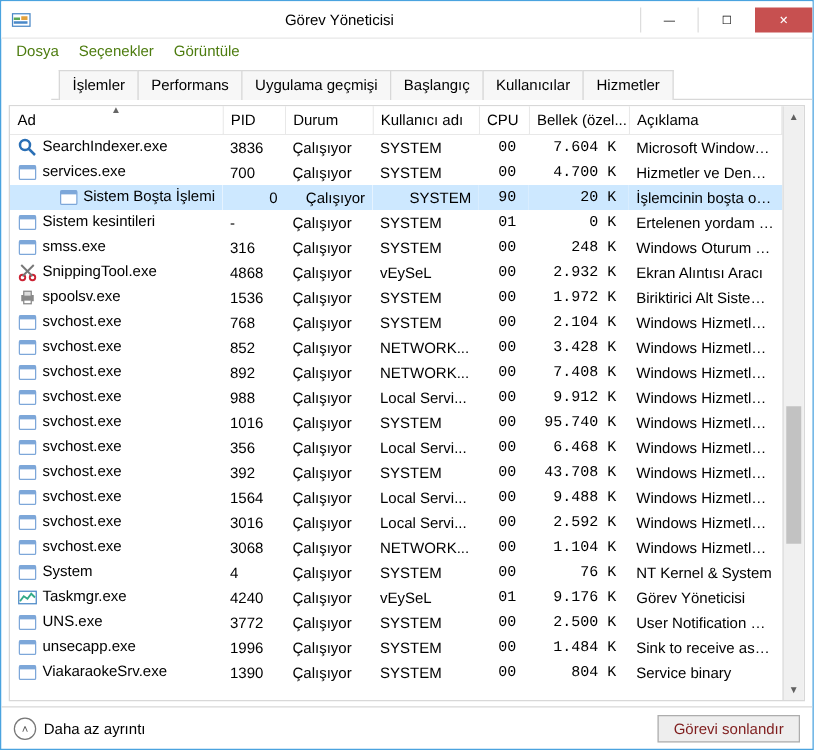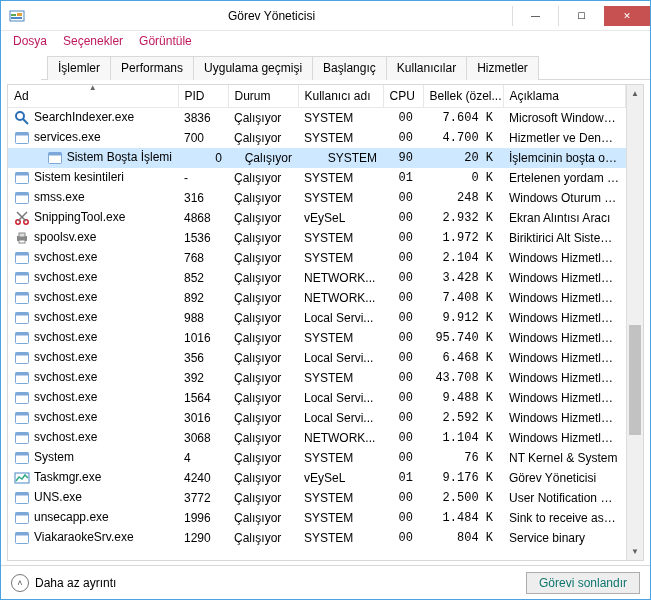--- a/index.html
+++ b/index.html
@@ -47,21 +47,21 @@
 
 .menubar {
   height: 20px;
   display: flex;
   align-items: center;
   padding: 0 4px;
   font-size: 12px;
 }
 .menubar .menuitem {
   padding: 2px 8px;
-  color: #be185d;
+  color: #4d7c0f;
 }
 
 
 .tabs {
   display: flex;
   padding: 4px 6px 0 6px;
   border-bottom: 1px solid #d8d8d8;
   margin-left: 40px;
 }
 .tab {
@@ -193,21 +193,21 @@
   border-radius: 50%;
   display:flex; align-items:center; justify-content:center;
   font-size: 9px;
   color: #555;
 }
 .endbtn {
   border: 1px solid #adadad;
   background: #eee;
   padding: 3px 12px;
   font-size: 12px;
-  color: #0f766e;
+  color: #7f1d1d;
 }
 </style>
 </head>
 <body>
 
 <div class="titlebar">
   <span class="icon-app">
     <svg viewBox="0 0 16 16">
         <rect x="1" y="3" width="14" height="10" fill="#fff" stroke="#4a88c7"></rect>
         <rect x="2" y="6" width="5" height="2" fill="#5aa756"></rect>
@@ -518,21 +518,21 @@
             <td>SYSTEM</td>
             <td class="num">00</td>
             <td class="num">1.484 K</td>
             <td>Sink to receive asyn...</td>
           </tr>
           <tr>
             <td><span class="proc-icon"><svg viewBox="0 0 16 16">
                   <rect x="1.5" y="2.5" width="13" height="11" rx="1" fill="#fff" stroke="#7da7d9"></rect>
                   <rect x="1.5" y="2.5" width="13" height="3" fill="#7da7d9"></rect>
                 </svg></span><span>ViakaraokeSrv.exe</span></td>
-            <td>1290</td>
+            <td>1390</td>
             <td>Çalışıyor</td>
             <td>SYSTEM</td>
             <td class="num">00</td>
             <td class="num">804 K</td>
             <td>Service binary</td>
           </tr>
         </tbody>
     </table>
   </div>
   <div class="fake-scroll">

